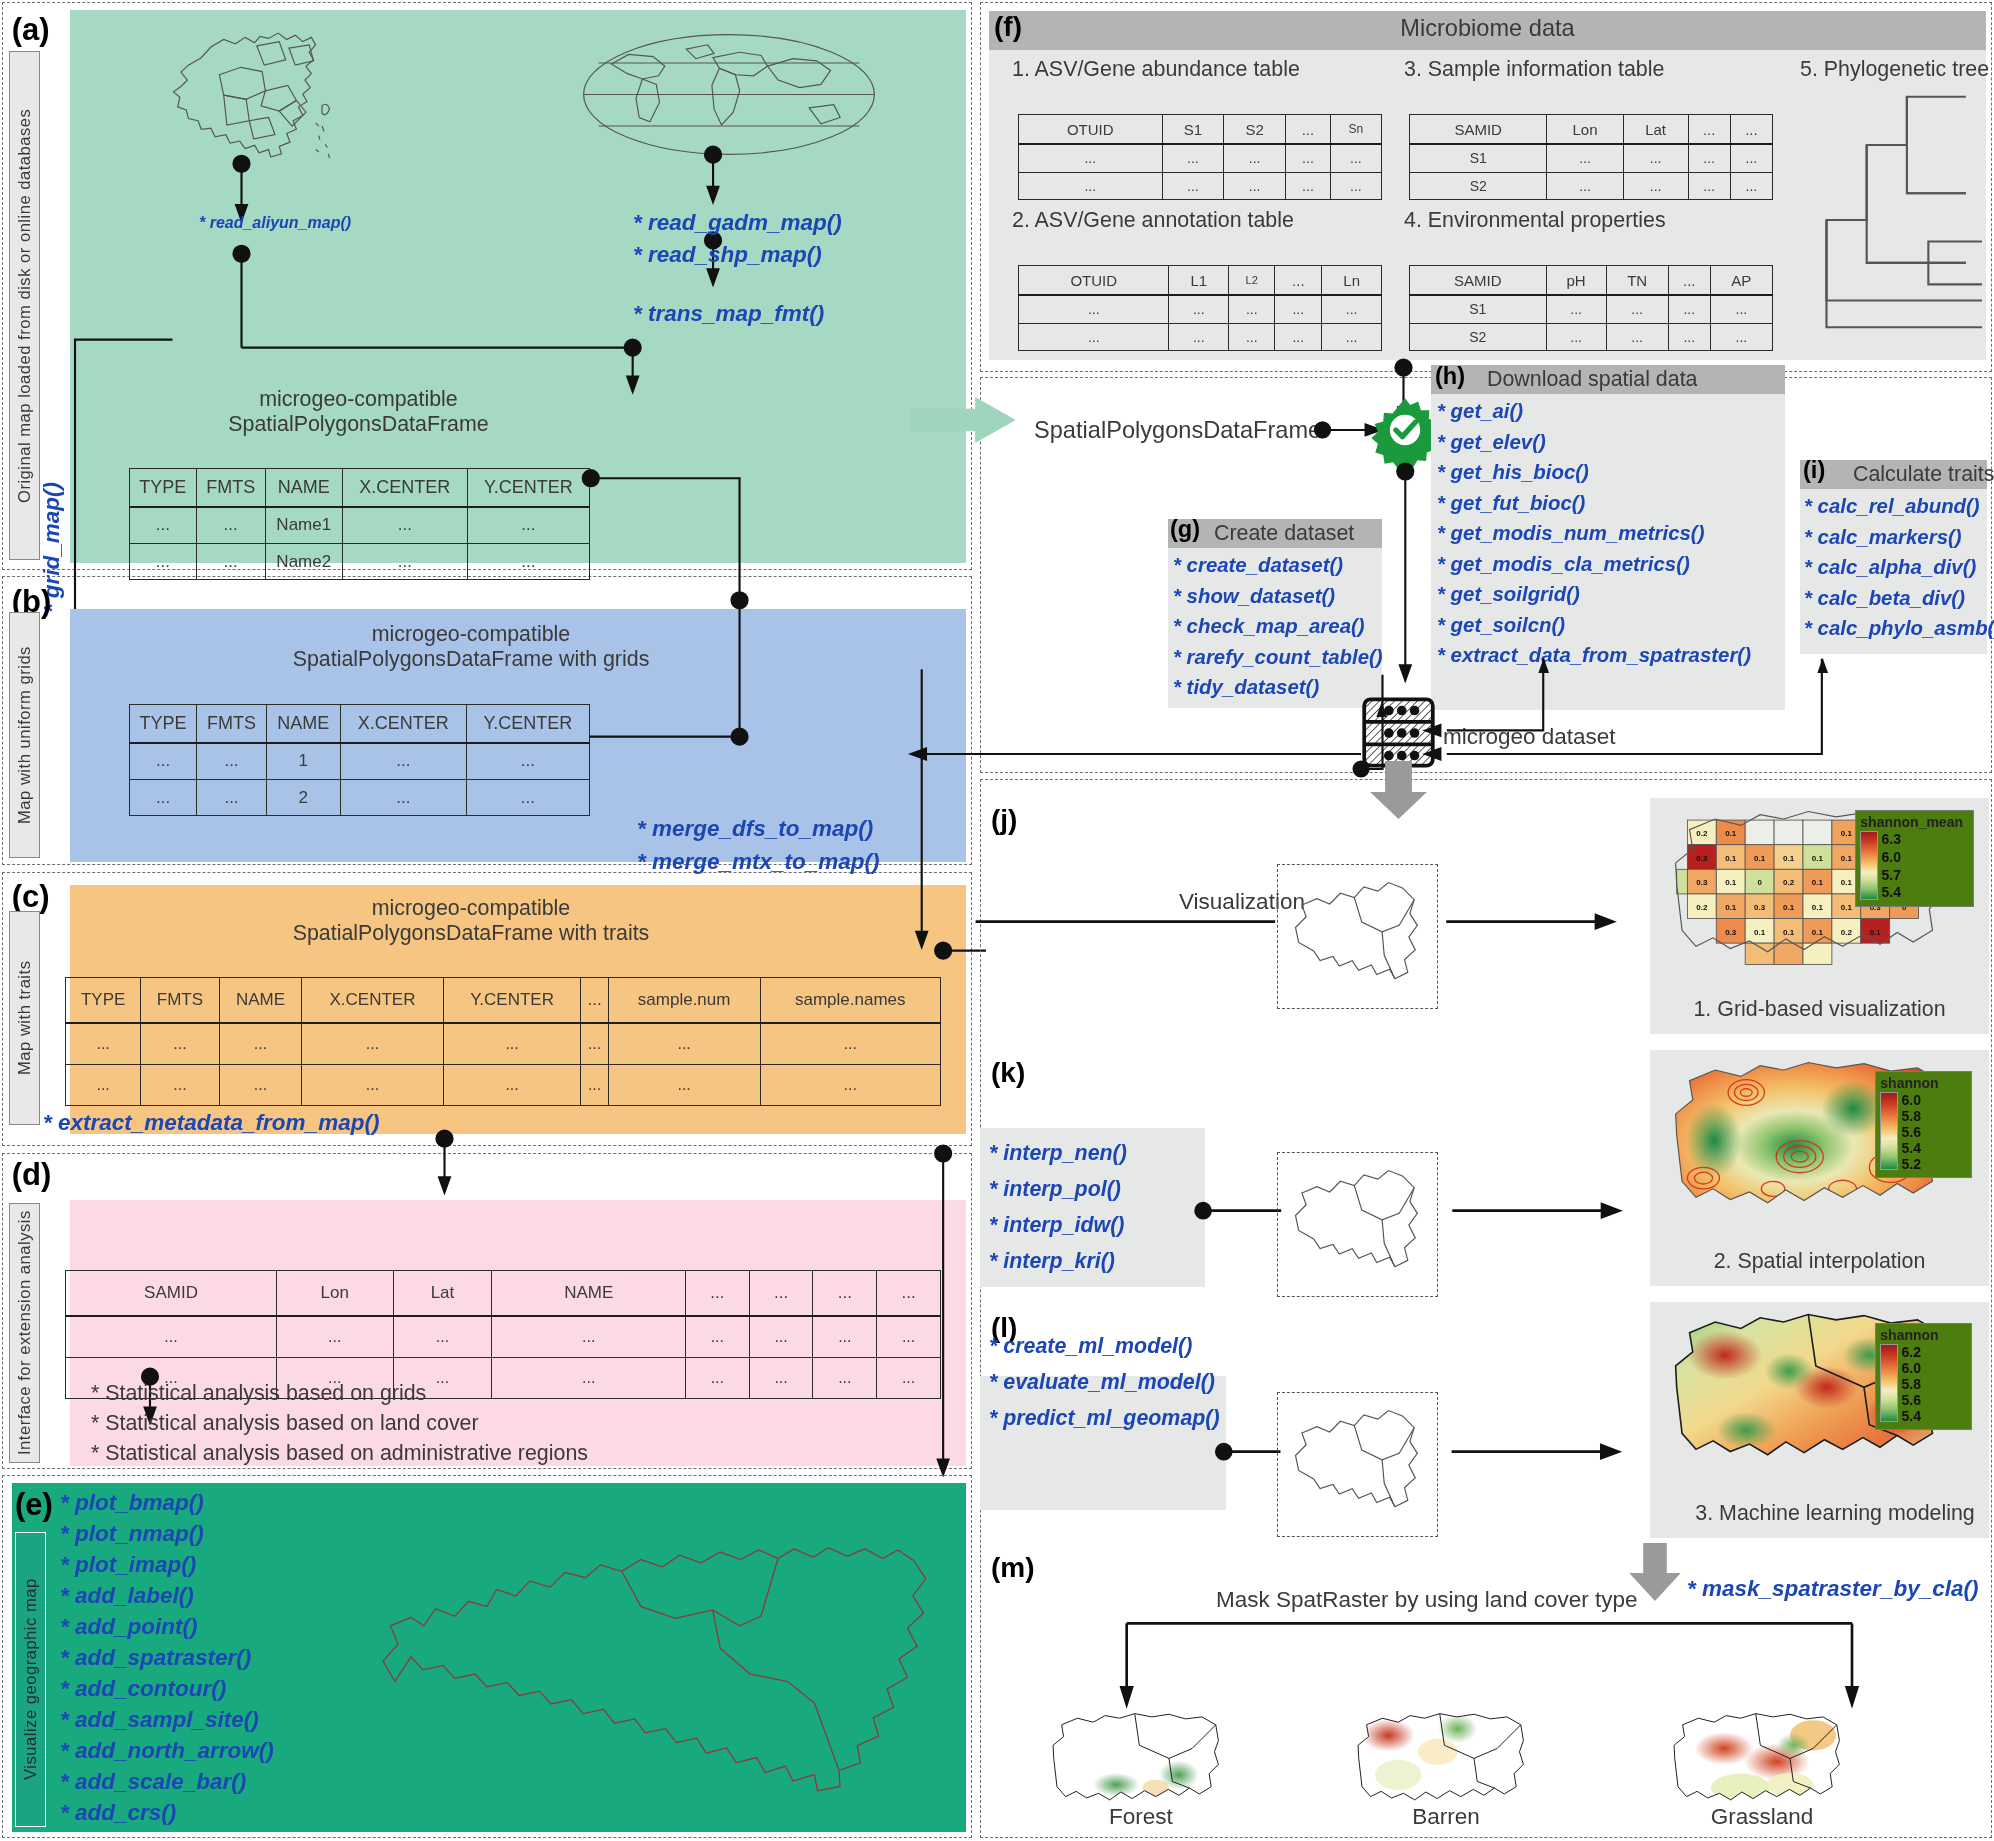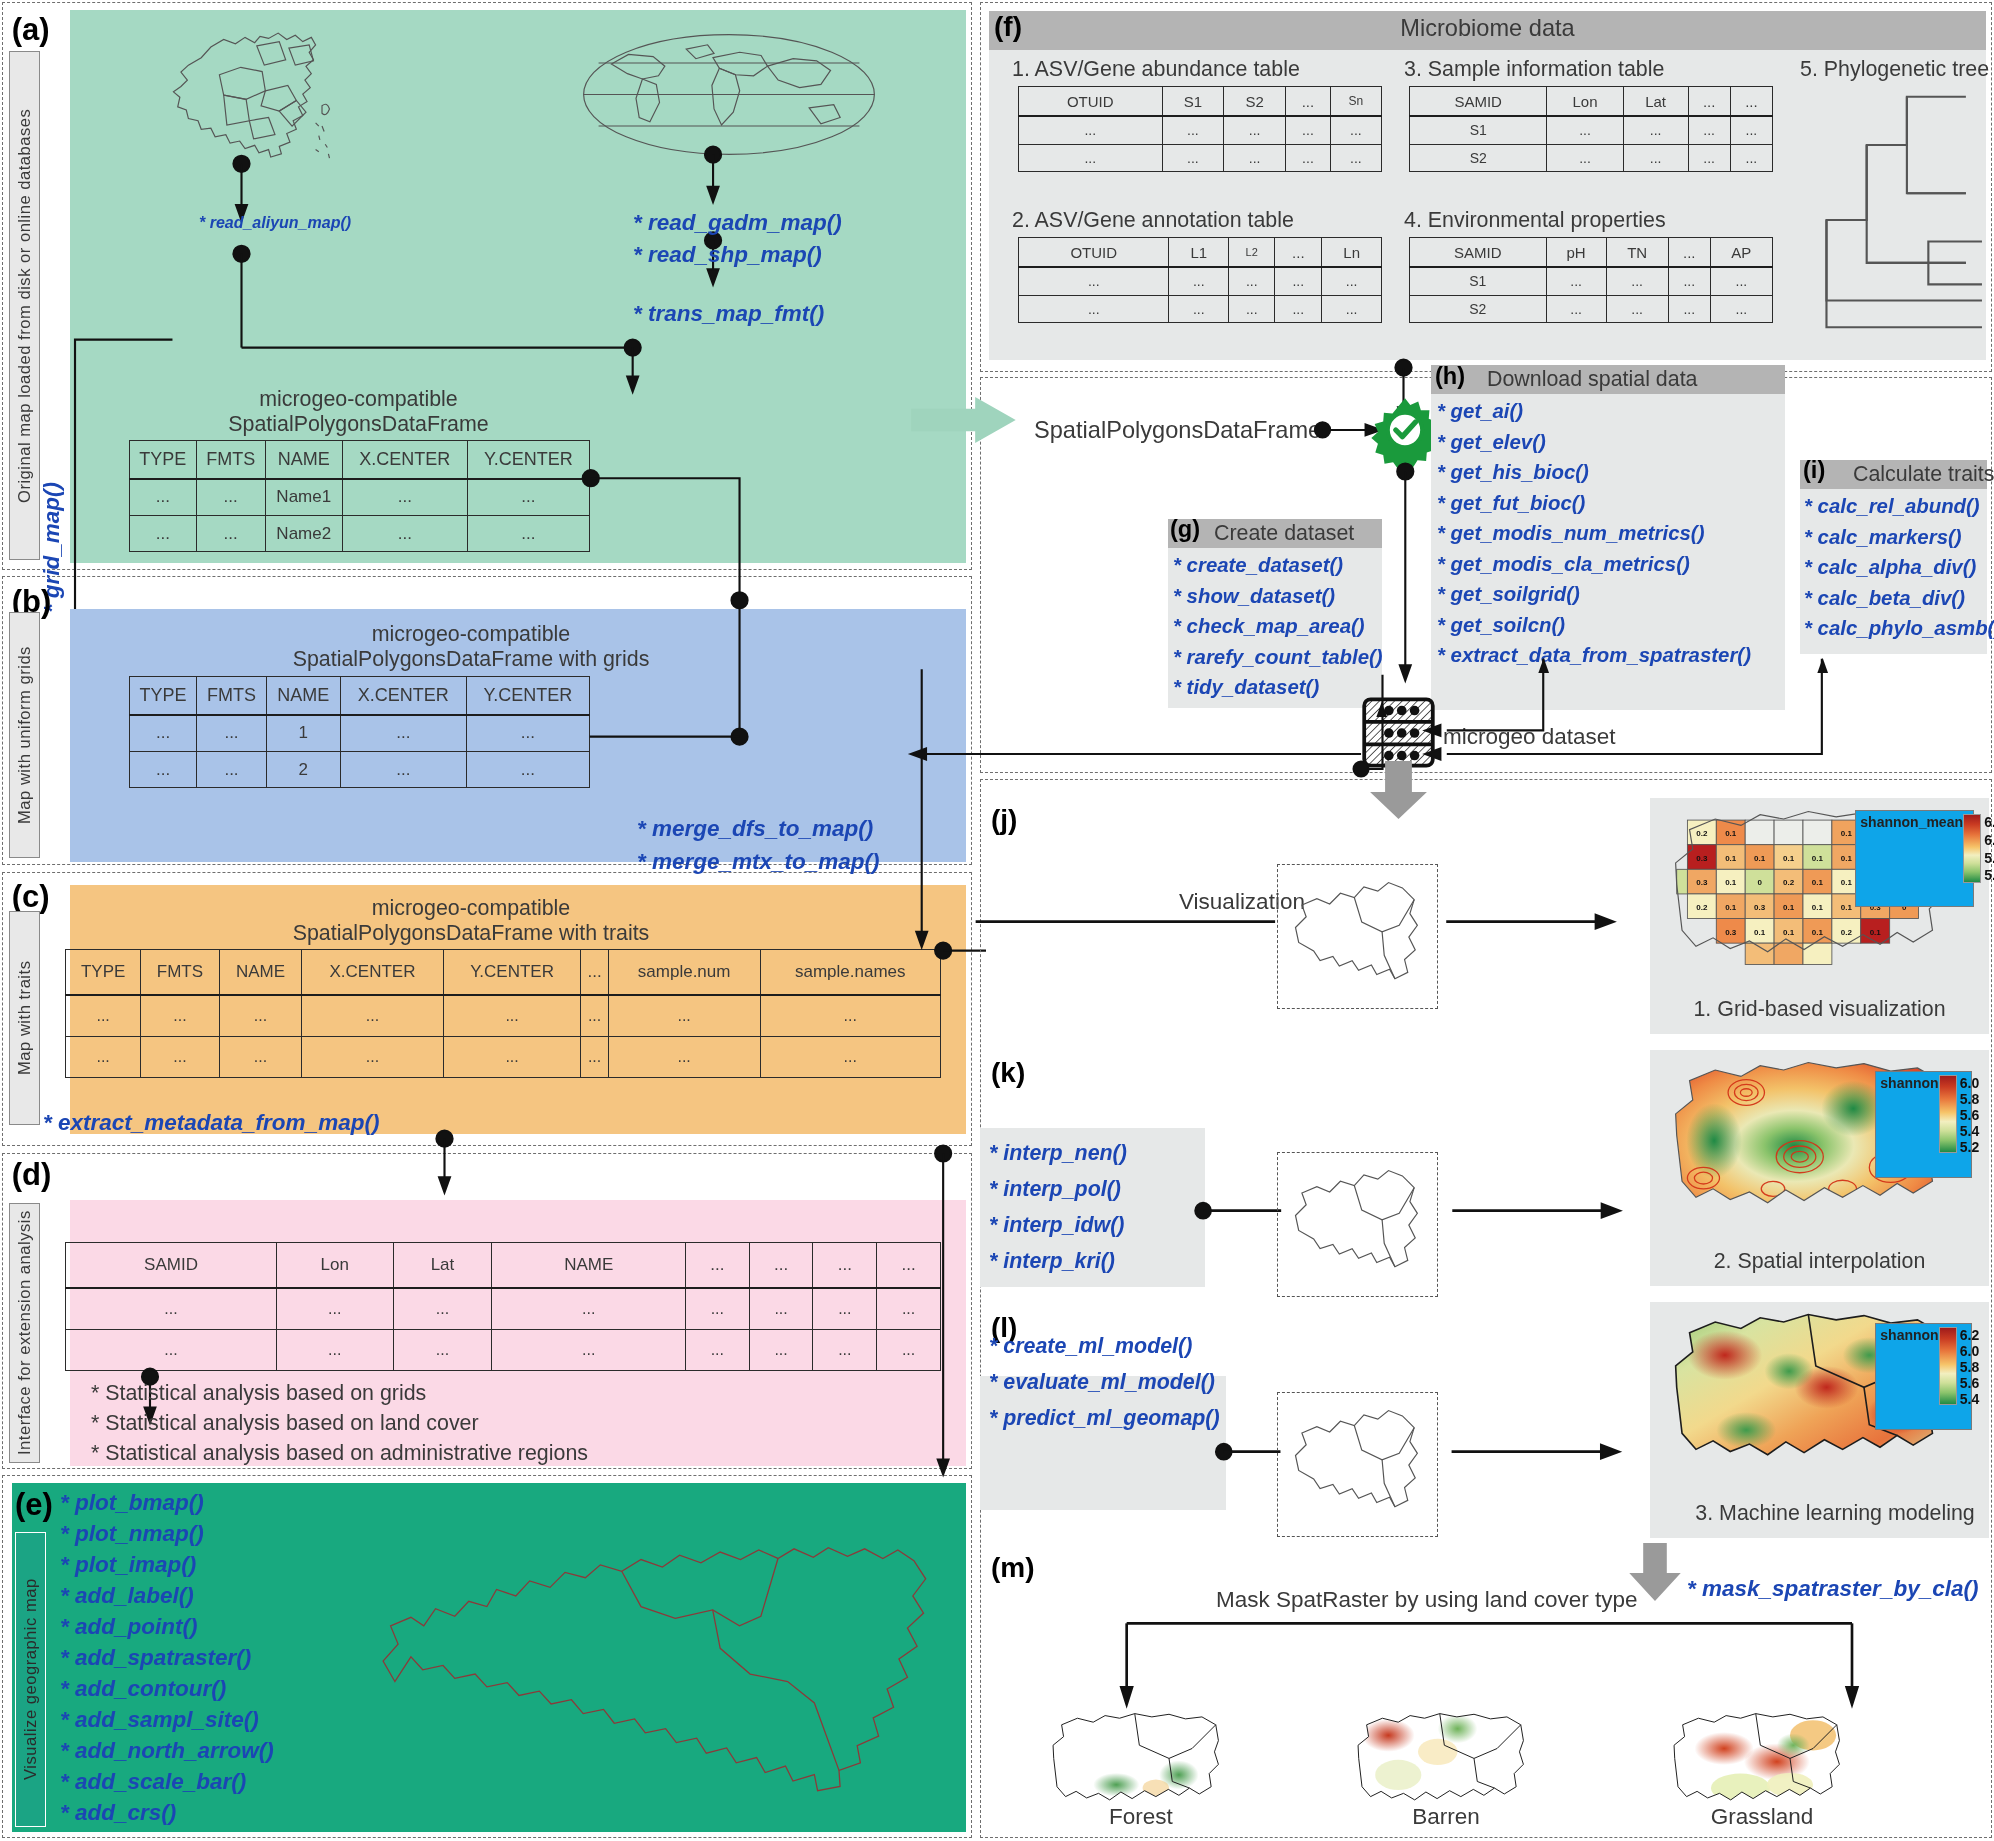--- a/index.html
+++ b/index.html
@@ -14,40 +14,40 @@
   .panel-letter { font-weight:bold; color:#000; font-style:normal; }
   .hdr { background:#b4b4b4; color:#3a3a3a; }
   .grey-box { background:#e6e8e8; }
   .side-label{
     background:#e8e8e8; border:1.1px solid #8a8a8a; color:#3a3a3a;
     writing-mode:vertical-rl; transform:rotate(180deg);
     display:flex; align-items:center; justify-content:center; text-align:center;
     letter-spacing:0.5px;
   }
   .dash-region{ border:1.6px dashed #6e6e6e; }
-  .tbl{ border-collapse:collapse; width:100%; height:100%; }
+  .tbl{ border-collapse:collapse; width:100%; height:100%;margin-top:28px; }
   .tbl td{ border:1.1px solid #2b2b2b; text-align:center; color:#3a3a3a; font-size:16px; }
   .tbl tr:first-child td{ border-bottom:2.1px solid #1d1d1d; }
   .cap{ text-align:center; color:#3a3a3a; }
   svg{ overflow:visible; }
 
   
   .fill-a{ background:#a5d9c3; }
   .fill-b{ background:#a9c3e8; }
   .fill-c{ background:#f5c581; }
   .fill-d{ background:#fbd9e6; }
   .fill-e{ background:#18a97f; }
 
   .map-stroke{ fill:none; stroke:#555; stroke-width:2.2; }
   .map-stroke-d{ fill:none; stroke:#8b3a3a; stroke-width:2.4; }
   .map-black{ fill:none; stroke:#1d1d1d; stroke-width:3; }
 
   .legend-box{
-    position:absolute; background:#0ea5e9; border:1.6px solid #7a7a7a;
-    display:flex; flex-direction:row; padding:3.2px 4.3px;
+    position:absolute; background:#4d7c0f; border:1.6px solid #7a7a7a;
+    display:flex; flex-direction:column; padding:3.2px 4.3px;
   }
   .legend-title{ font-size:14px; color:#222; font-weight:600; margin-bottom:1.1px; white-space:nowrap;}
   .legend-body{ display:flex; flex-direction:row; gap:3.2px; }
   .legend-bar{ width:18px; border:0.5px solid #999;
      background:linear-gradient(to bottom,#9f1b1b 0%,#c93b22 14%,#e8763c 30%,#f6c469 48%,#f2efc0 60%,#cfe09a 72%,#8cc46c 85%,#1f8a45 100%); }
   .legend-ticks{ display:flex; flex-direction:column; justify-content:space-between; font-size:14px; color:#111; font-weight:600;}
 </style>
 </head>
 <body>
 

